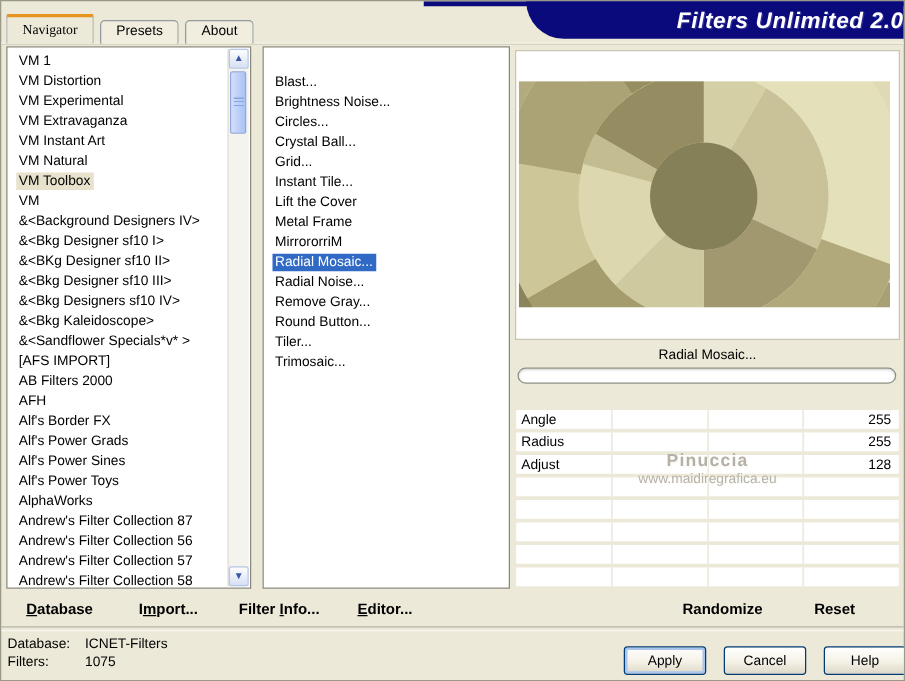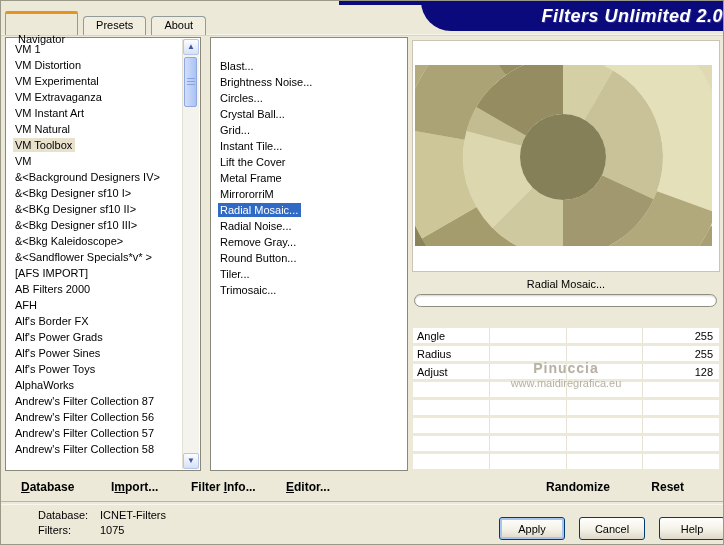--- a/index.html
+++ b/index.html
@@ -18,22 +18,22 @@
     color:#fff;font-weight:bold;font-style:italic;font-size:18px;letter-spacing:.5px;
     text-shadow:1px 1px 0 #31319c;
   }
   
   .tabs{position:absolute;top:10px;left:4px;height:24px;display:flex;align-items:flex-end;gap:5px;z-index:3;}
   .tab{
     box-sizing:border-box;height:19px;padding:2px 12px 0 12px;background:#f1eee0;
     border:1px solid #919b9c;border-bottom:none;border-radius:4px 4px 0 0;cursor:default;
   }
   .tab.active{
-    height:24px;padding-top:19px;background:#ece9d8;border-top:3px solid #e7941e;
-    border-radius:2px 2px 0 0;position:relative;z-index:4;
+    height:24px;padding-top:4px;background:#ece9d8;border-top:3px solid #e7941e;
+    border-radius:2px 2px 0 0;position:relative;z-index:4;font-family:Liberation Serif, serif;
   }
   .tab-edge{position:absolute;top:33px;left:0;right:0;height:1px;background:#f6f4ea;border-bottom:1px solid #d8d4c0;}
   
   .listbox{
     position:absolute;top:36px;box-sizing:border-box;background:#fff;
     border:1px solid #8a887a;overflow:hidden;
   }
   .listbox.left{left:4px;width:196px;height:434px;padding:3px 18px 0 0;}
   .listbox.mid{left:209px;width:198px;height:434px;padding-top:20px;}
   .list-item{height:16px;line-height:16px;white-space:nowrap;padding-left:7px;overflow:hidden;}
@@ -79,21 +79,21 @@
   .actions-row{position:absolute;left:403px;top:470px;width:312px;height:30px;}
   .actions-row .act{position:absolute;top:9px;font-weight:bold;font-size:12px;cursor:default;}
   .act.randomize{left:142px;}
   .act.reset{right:32px;}
   
   .menu-row{position:absolute;left:0;top:470px;width:410px;height:30px;}
   .menu-item{position:absolute;top:9px;font-weight:bold;font-size:12px;cursor:default;}
   .menu-item .mn{text-decoration:underline;}
   .mi-0{left:20px;} .mi-1{left:110px;} .mi-2{left:190px;} .mi-3{left:285px;}
   .sep{position:absolute;top:500px;left:0;right:0;height:2px;border-top:1px solid #b8b4a3;border-bottom:1px solid #f8f6ee;}
-  .status{position:absolute;left:5px;top:507px;line-height:15px;margin-left:32px;}
+  .status{position:absolute;left:5px;top:507px;line-height:15px;}
   .status .lbl{display:inline-block;width:62px;}
   .buttons{position:absolute;top:516px;left:498px;display:flex;gap:14px;}
   .btn{
     width:66px;height:23px;box-sizing:border-box;border:1px solid #003c74;border-radius:3px;
     background:linear-gradient(180deg,#ffffff,#f4f1e6 55%,#ddd8c8);
     display:flex;align-items:center;justify-content:center;font-size:11px;cursor:default;
   }
   .btn.default{box-shadow:inset 0 0 0 2px #a9c4ee;}
 </style>
 </head>
@@ -126,20 +126,21 @@
       <div class="list-item"><span>VM Experimental</span></div>
       <div class="list-item"><span>VM Extravaganza</span></div>
       <div class="list-item"><span>VM Instant Art</span></div>
       <div class="list-item"><span>VM Natural</span></div>
       <div class="list-item selected"><span>VM Toolbox</span></div>
       <div class="list-item"><span>VM</span></div>
       <div class="list-item"><span>&amp;&lt;Background Designers IV&gt;</span></div>
       <div class="list-item"><span>&amp;&lt;Bkg Designer sf10 I&gt;</span></div>
       <div class="list-item"><span>&amp;&lt;BKg Designer sf10 II&gt;</span></div>
       <div class="list-item"><span>&amp;&lt;Bkg Designer sf10 III&gt;</span></div>
+      <div class="list-item"><span>&amp;&lt;Bkg Designers sf10 IV&gt;</span></div>
       <div class="list-item"><span>&amp;&lt;Bkg Kaleidoscope&gt;</span></div>
       <div class="list-item"><span>&amp;&lt;Sandflower Specials*v* &gt;</span></div>
       <div class="list-item"><span>[AFS IMPORT]</span></div>
       <div class="list-item"><span>AB Filters 2000</span></div>
       <div class="list-item"><span>AFH</span></div>
       <div class="list-item"><span>Alf's Border FX</span></div>
       <div class="list-item"><span>Alf's Power Grads</span></div>
       <div class="list-item"><span>Alf's Power Sines</span></div>
       <div class="list-item"><span>Alf's Power Toys</span></div>
       <div class="list-item"><span>AlphaWorks</span></div>

